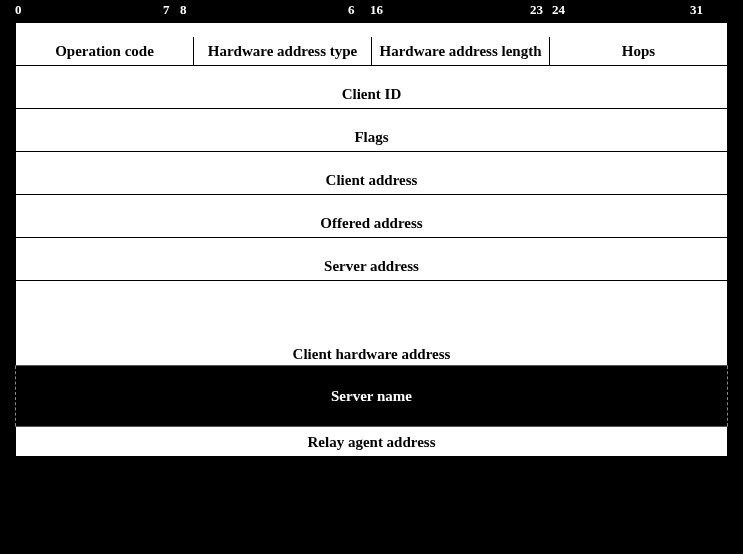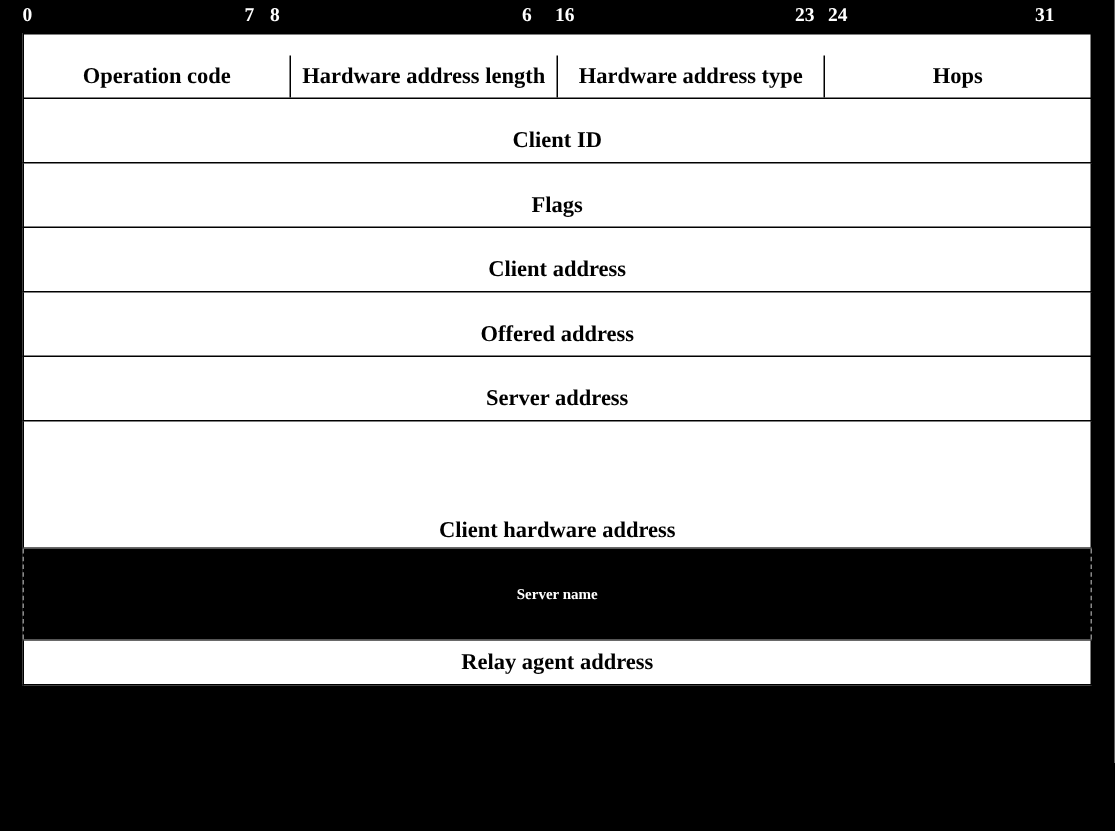--- a/index.html
+++ b/index.html
@@ -79,21 +79,21 @@
     top: 0;
     bottom: 0;
     width: 0;
     border-left: 1px dashed #888;
   }
   .drow::before { left: 0; }
   .drow::after { right: 0; }
   .dlabel {
     position: relative;
     font-weight: bold;
-    font-size: 10px;
+    font-size: 15px;
     color: #fff;
     text-shadow:
       -1px -1px 0 #000,
        1px -1px 0 #000,
       -1px  1px 0 #000,
        1px  1px 0 #000,
        0    0   2px #000;
     
   }
 </style>
@@ -109,22 +109,22 @@
     <span style="left:348px">6</span>
     <span style="left:370px">16</span>
     <span style="left:530px">23</span>
     <span style="left:552px">24</span>
     <span style="left:690px">31</span>
   </div>
 
   <div class="grid">
     <div class="row">
       <div class="cell w1 sep h1">Operation code</div>
+      <div class="cell w1 sep h1">Hardware address type</div>
       <div class="cell w1 sep h1">Hardware address length</div>
-      <div class="cell w1 sep h1">Hardware address type</div>
       <div class="cell w1 h1">Hops</div>
     </div>
     <div class="row">
       <div class="cell w1 h1">Client ID</div>
     </div>
     <div class="row">
       <div class="cell w1 h1">Flags</div>
     </div>
     <div class="row">
         <div class="cell w1 h1">Client address</div>

